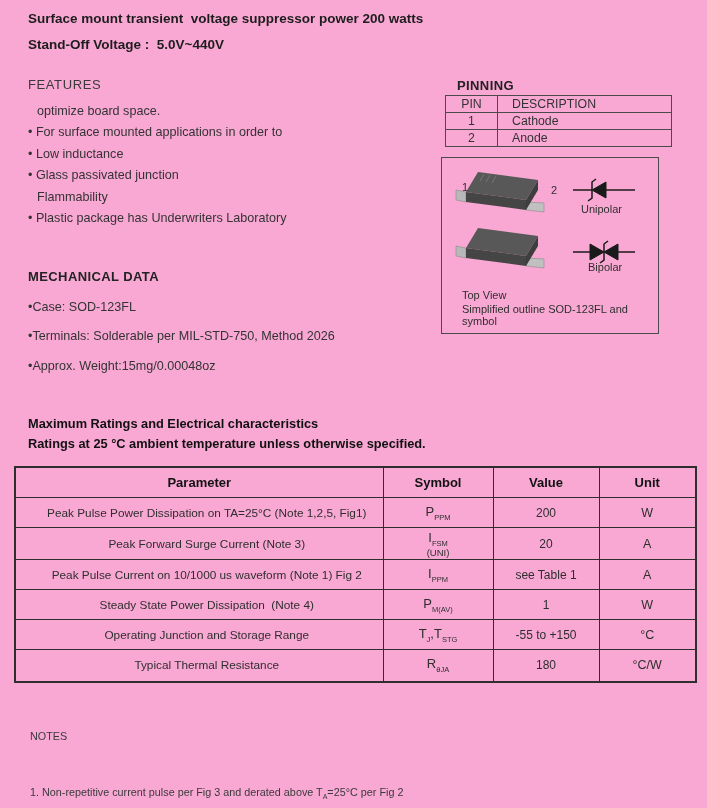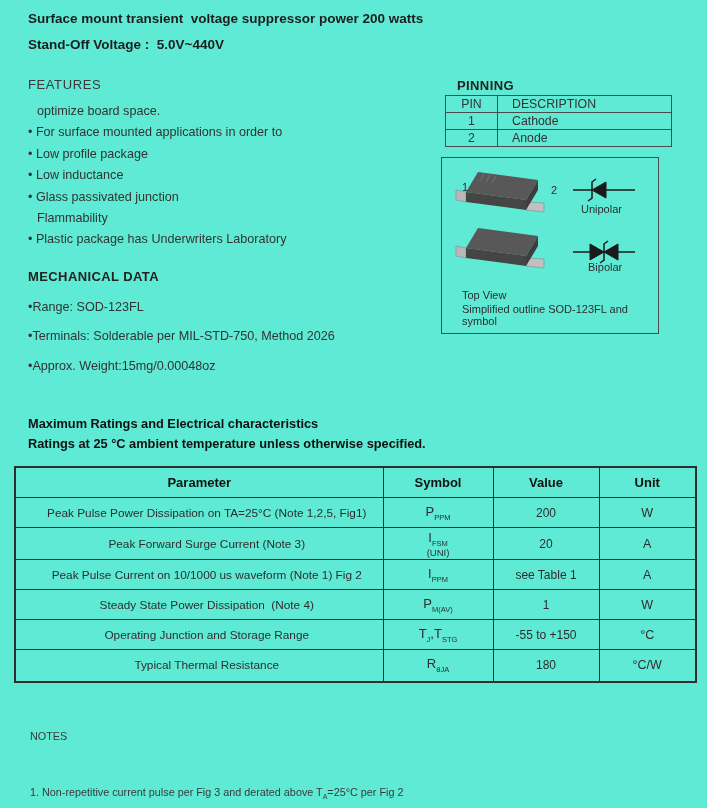--- a/index.html
+++ b/index.html
@@ -1,16 +1,16 @@
 <!DOCTYPE html>
 <html><head>
 <meta charset="utf-8">
 <style>
   html,body{margin:0;padding:0;background:#fff;}
-  .page{position:relative;width:707px;height:808px;background:#5eead4;overflow:hidden;
+  .page{position:relative;width:707px;height:808px;background:#f9a8d4;overflow:hidden;
         font-family:"Liberation Sans","DejaVu Sans",sans-serif;color:#333;}
   .abs{position:absolute;}
   .pre{white-space:pre;}
 
   .doc-title{left:28px;top:11px;font-size:13.5px;font-weight:bold;color:#1d1d1d;}
   .doc-subtitle{left:28px;top:37px;font-size:13.5px;font-weight:bold;color:#1d1d1d;}
 
   .features{left:28px;top:77px;width:400px;}
   .sec-heading{font-size:13px;letter-spacing:.6px;color:#3a3a3a;}
   .feat-lines{margin-top:9px;}
@@ -70,31 +70,30 @@
 <div class="page">
 
   <div class="abs doc-title pre">Surface mount transient  voltage suppressor power 200 watts</div>
   <div class="abs doc-subtitle pre">Stand-Off Voltage :  5.0V~440V</div>
 
   <div class="abs features">
     <div class="sec-heading">FEATURES</div>
     <div class="feat-lines">
       <div class="feat-line pre indent">optimize board space.</div>
       <div class="feat-line pre">• For surface mounted applications in order to</div>
-      <div class="feat-line pre">• Low profile package</div>
       <div class="feat-line pre">• Low inductance</div>
       <div class="feat-line pre">• Glass passivated junction</div>
       <div class="feat-line pre indent">Flammability</div>
       <div class="feat-line pre">• Plastic package has Underwriters Laboratory</div>
     </div>
   </div>
 
   <div class="abs mech">
     <div class="mech-heading">MECHANICAL DATA</div>
-    <div class="mech-line pre">•Range: SOD-123FL</div>
+    <div class="mech-line pre">•Case: SOD-123FL</div>
     <div class="mech-line pre">•Terminals: Solderable per MIL-STD-750, Method 2026</div>
     <div class="mech-line pre">•Approx. Weight:15mg/0.00048oz</div>
   </div>
 
   <div class="abs pin-heading">PINNING</div>
   <table class="abs pin-table">
     <tbody>
         <tr>
       <th class="c-pin">PIN</th>
       <th class="c-desc">DESCRIPTION</th>

